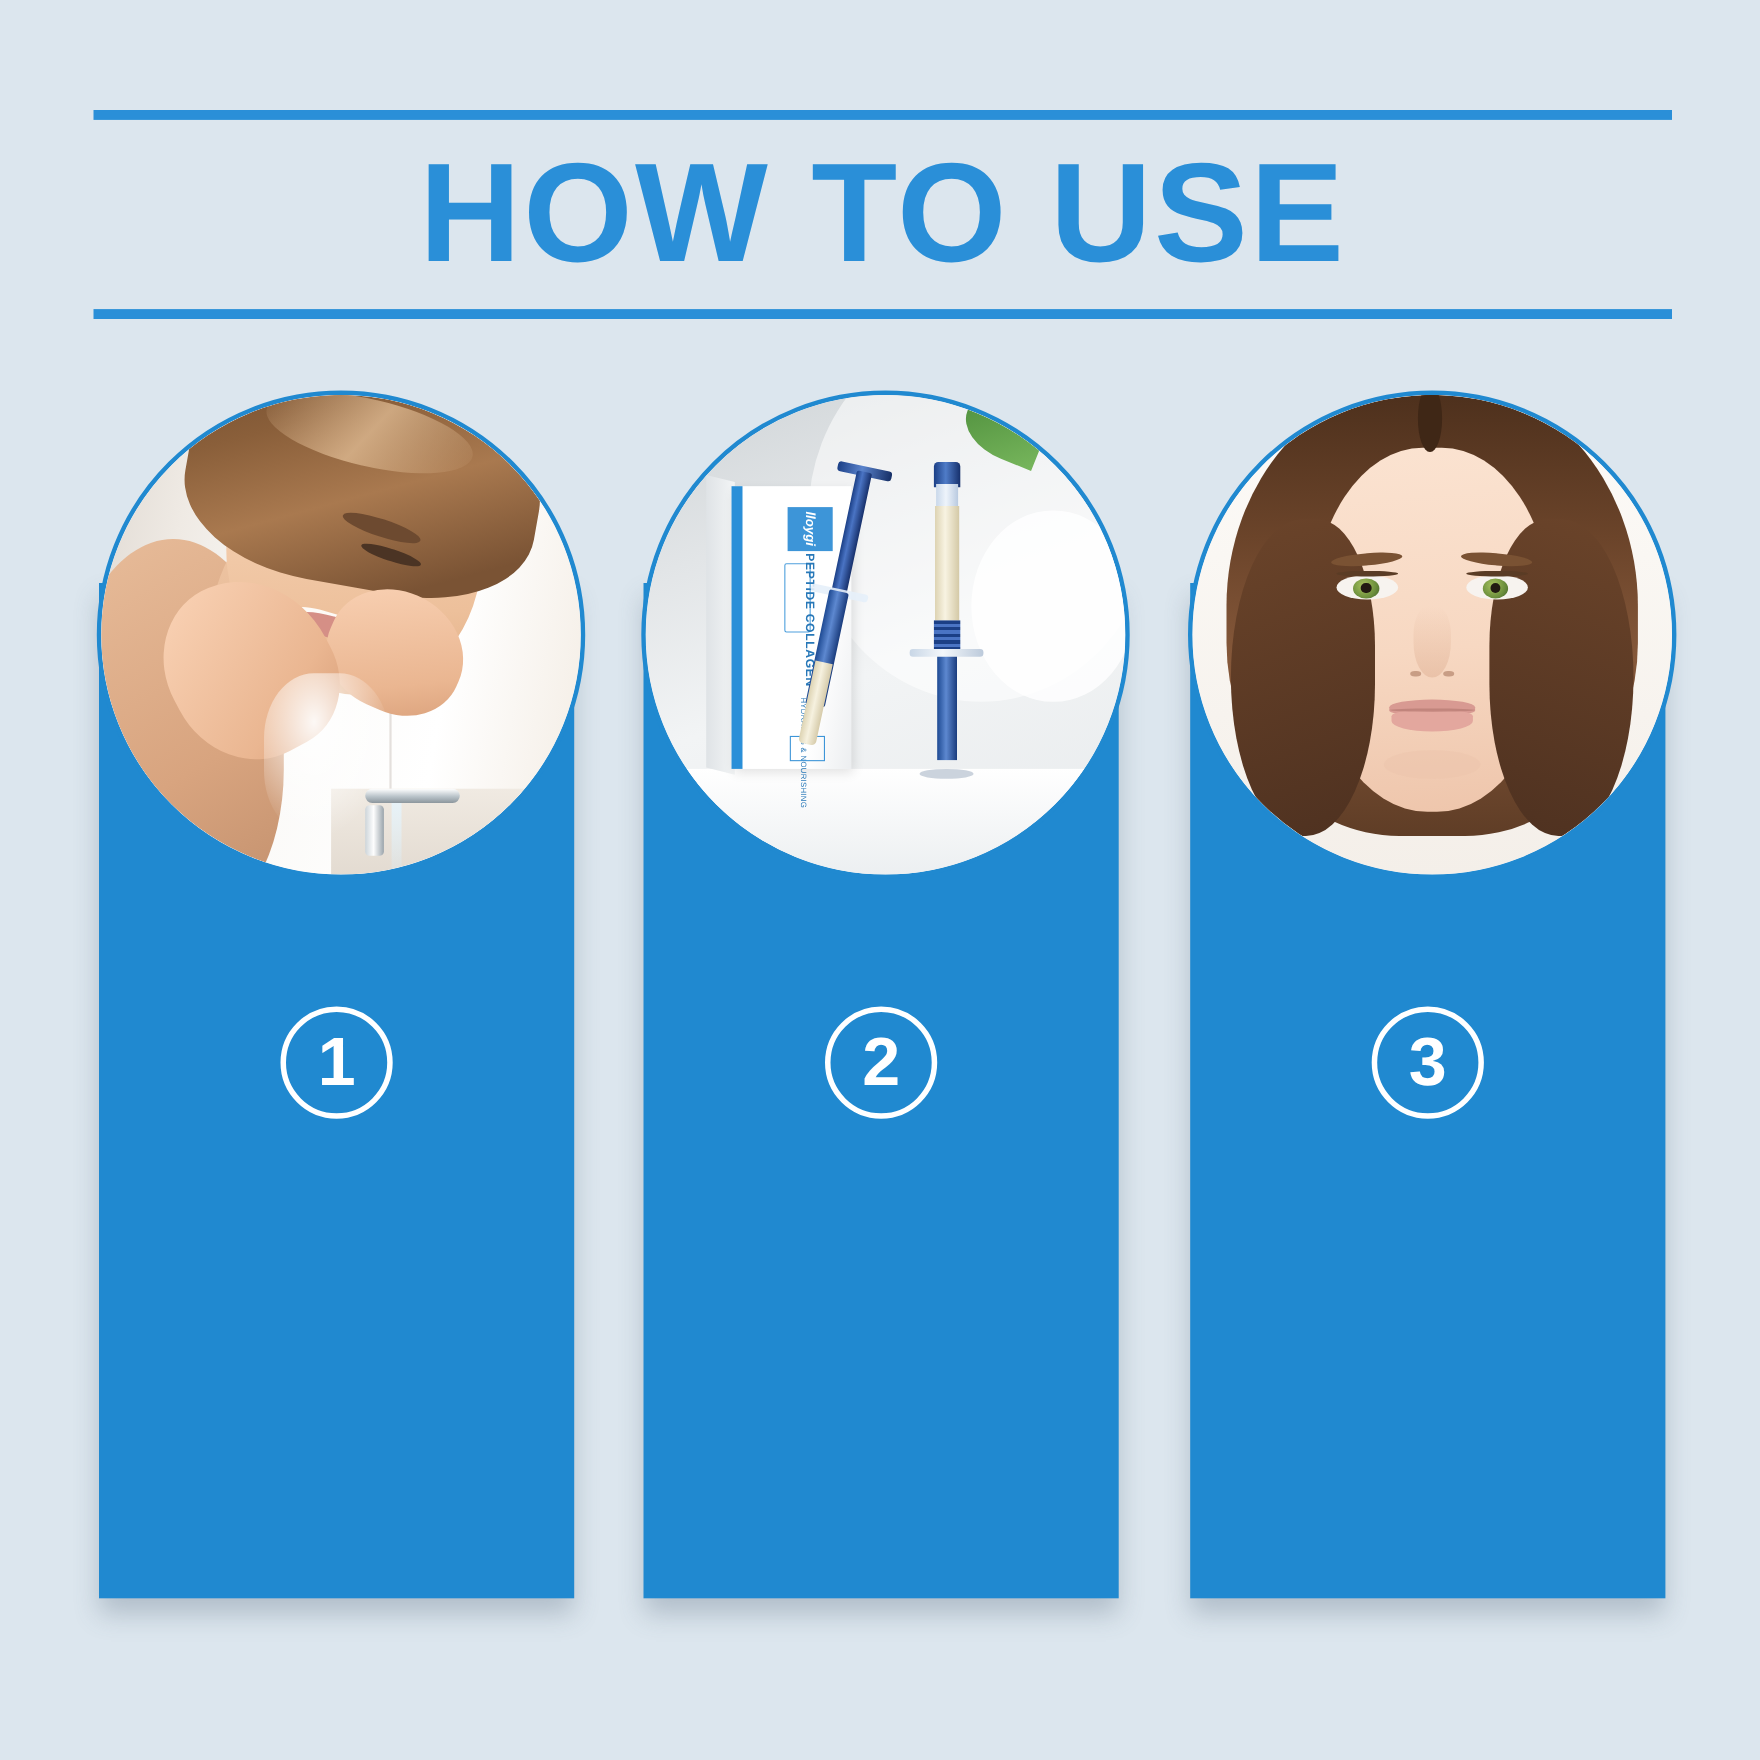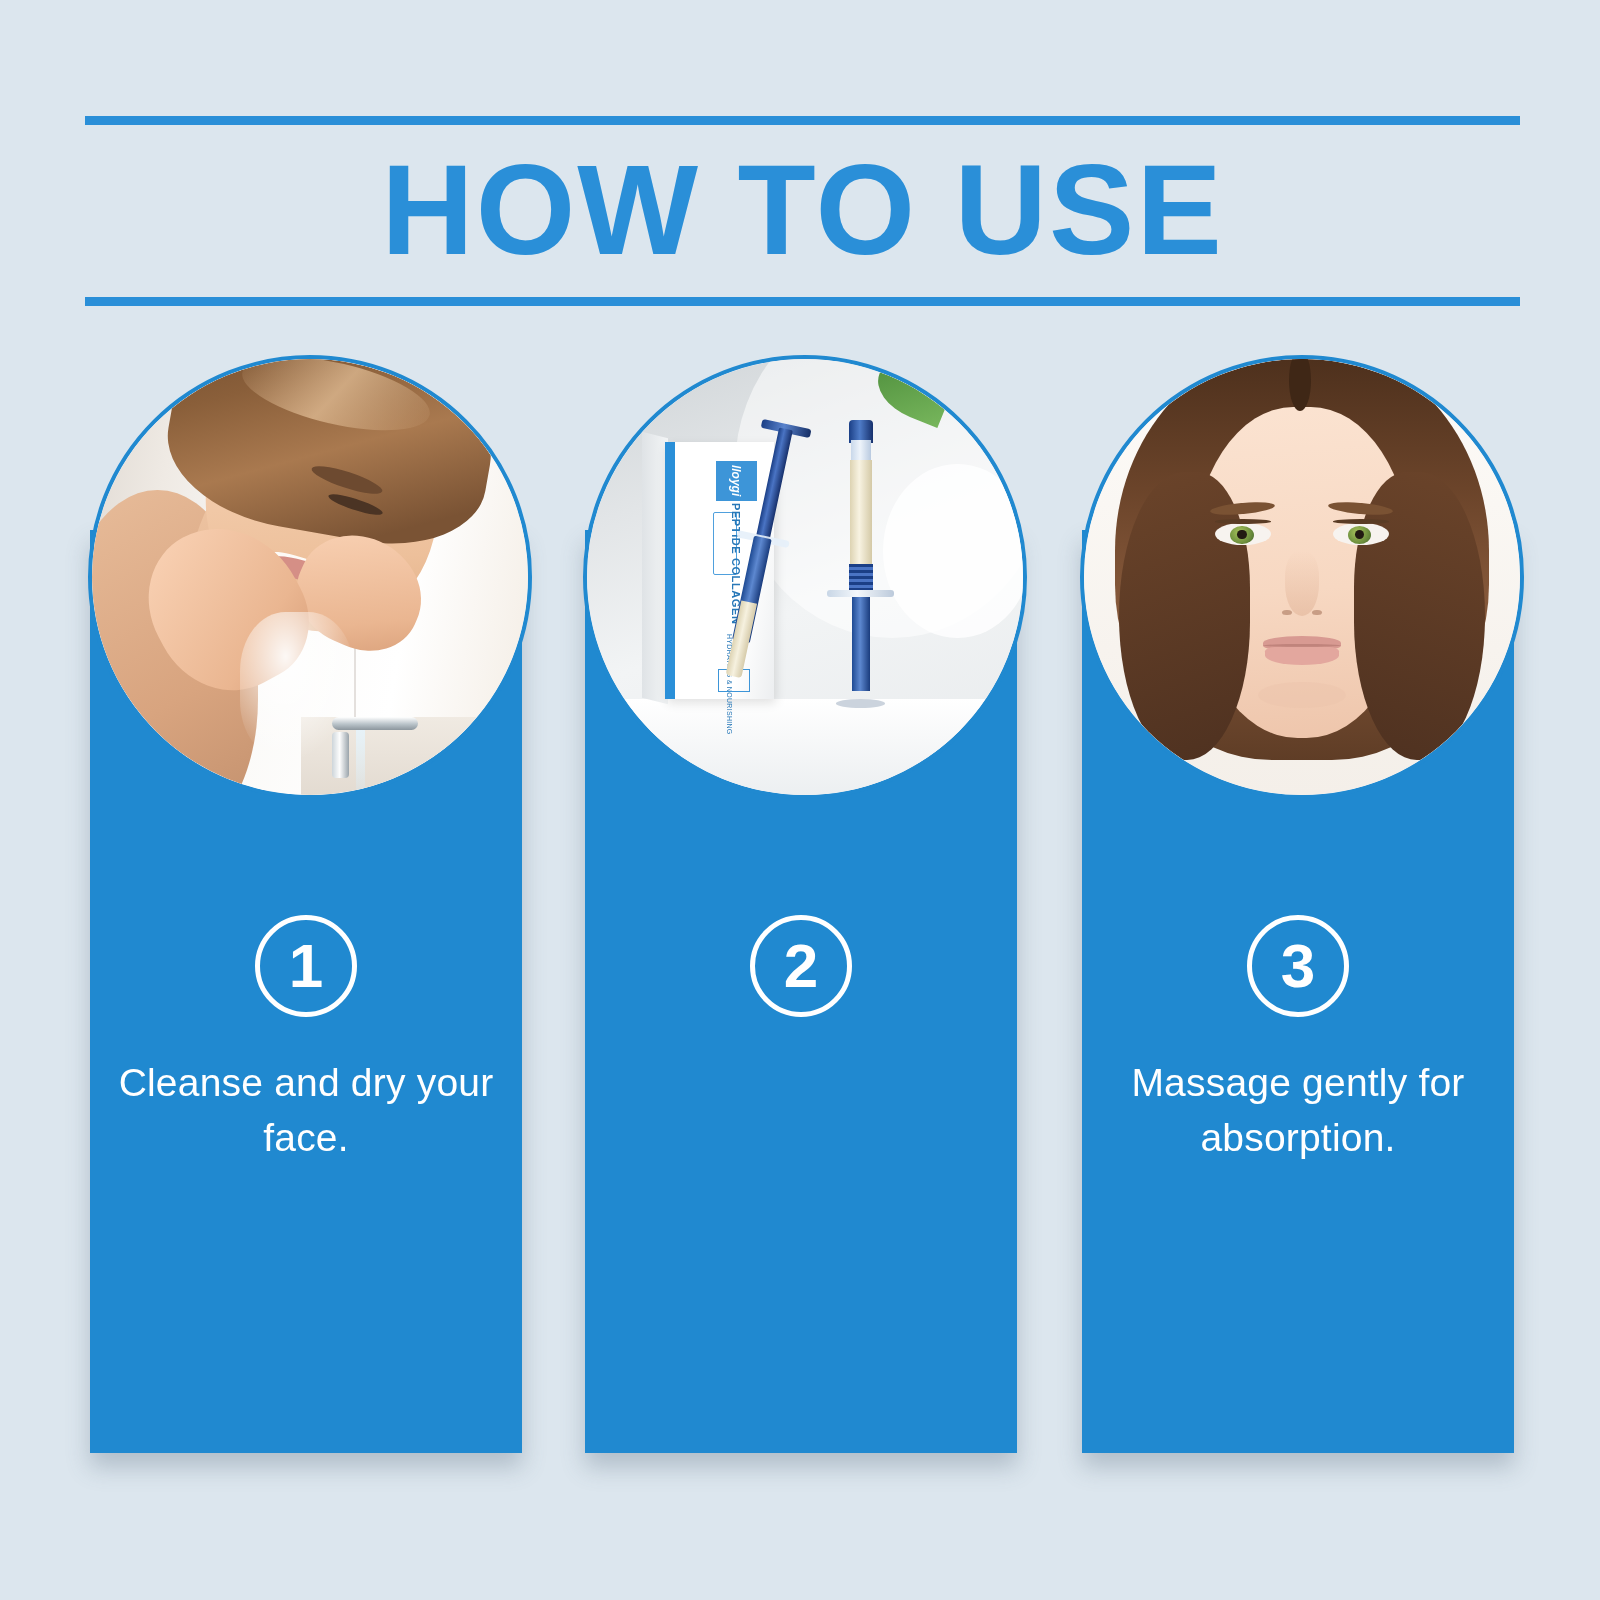--- a/index.html
+++ b/index.html
@@ -7,21 +7,21 @@
     width:1600px;height:1600px;
     background:#dce6ee;
     font-family:"Liberation Sans", sans-serif;
     overflow:hidden;
     position:relative;
   }
 
   
   #title-block{
     position:absolute;
-    left:85px; top:100px; width:1435px; height:190px;margin-top:16px;
+    left:85px; top:100px; width:1435px; height:190px;
   }
   .rule{
     position:absolute;left:0;width:100%;height:9px;
     background:#2a8fd8;
   }
   .rule.top{top:0px;}
   .rule.bottom{top:181px;}
   #page-title{
     position:absolute;left:0;top:8px;width:100%;height:172px;
     display:flex;align-items:center;justify-content:center;
@@ -289,21 +289,20 @@
           <div class="s1-hand-r"></div>
           <div class="s1-hand-l"></div>
           <div class="s1-splash"></div>
           <div class="s1-faucet-base"></div>
           <div class="s1-faucet"></div>
           <div class="s1-water"></div>
         </div>
       </div>
     </div>
     <div class="num-badge">1</div>
-    <div class="caption">Cleanse and dry your face.</div>
   </div>
 
   <div class="card c2">
     <div class="photo-circle">
       <div class="photo-inner">
         <div class="scene2">
           <div class="s2-arc"></div>
           <div class="s2-arc2"></div>
           <div class="s2-leaf"></div>
           <div class="s2-table"></div>
@@ -361,16 +360,15 @@
           <div class="s3-nostril l"></div>
           <div class="s3-nostril r"></div>
           <div class="s3-lip-top"></div>
           <div class="s3-lip-bot"></div>
           <div class="s3-lipline"></div>
           <div class="s3-chin"></div>
         </div>
       </div>
     </div>
     <div class="num-badge">3</div>
-    <div class="caption">Massage gently for absorption.</div>
   </div>
 
 </div>
 
 </body></html>

